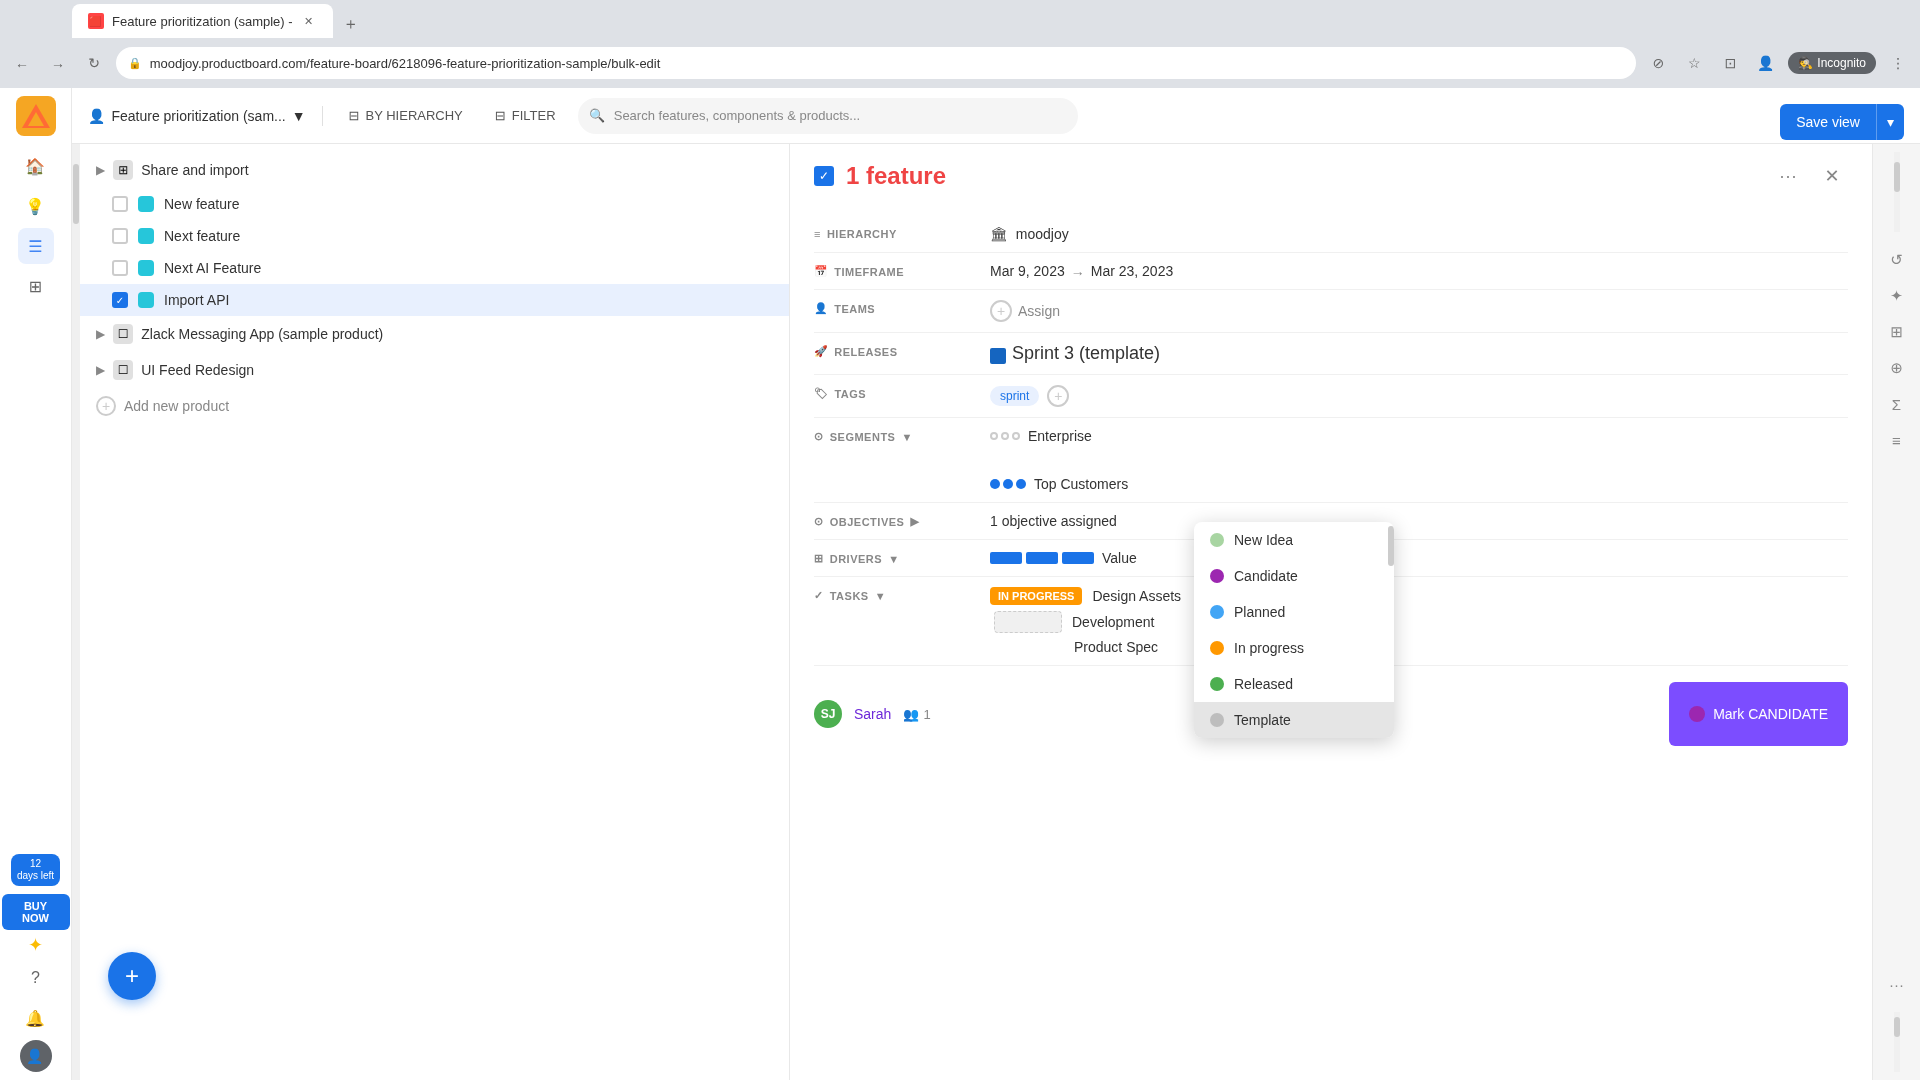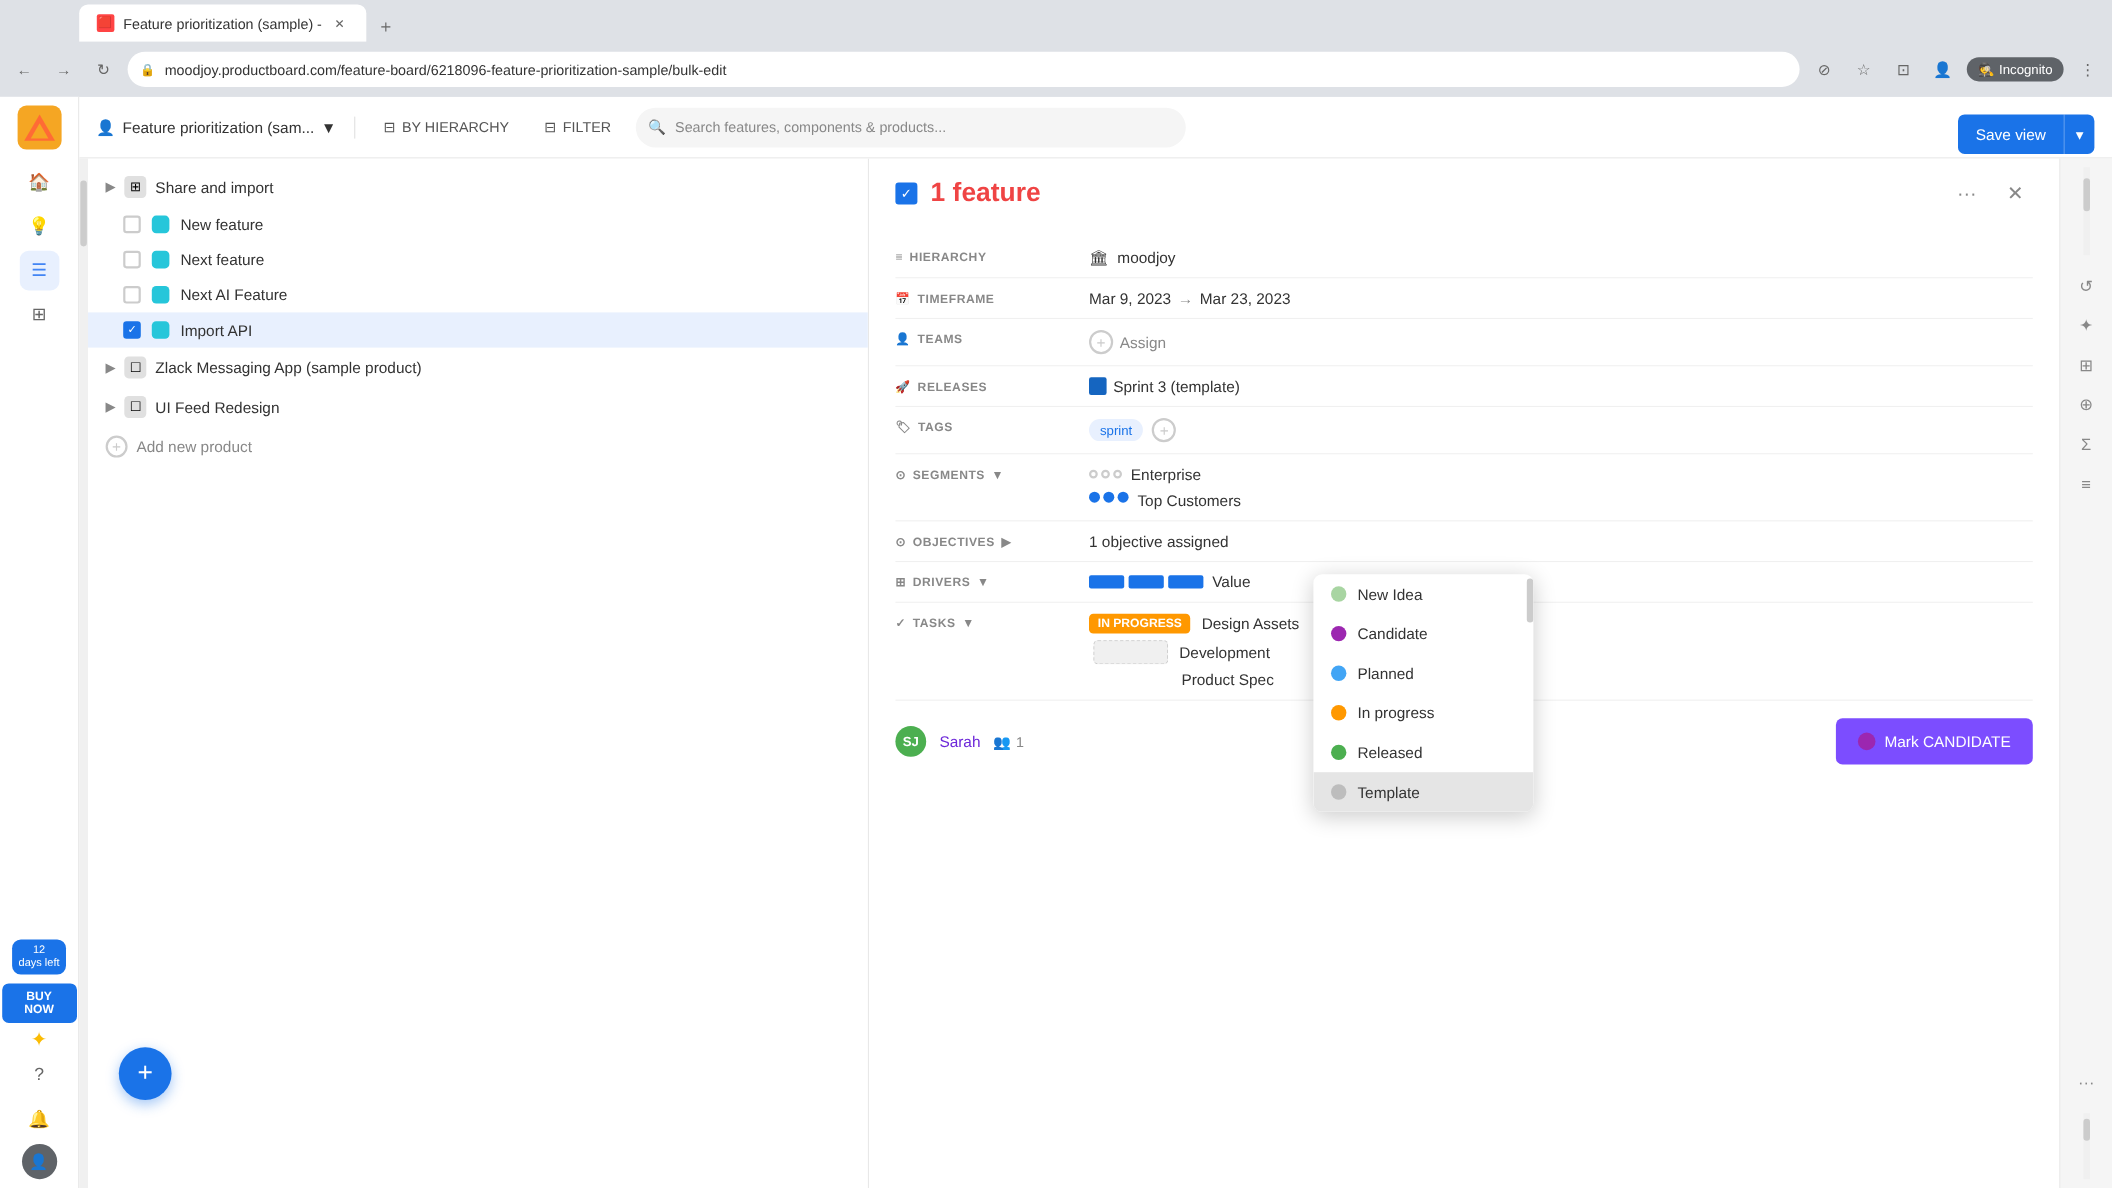--- a/index.html
+++ b/index.html
@@ -84,37 +84,37 @@
     .detail-more { width: 32px; height: 32px; border-radius: 6px; display: flex; align-items: center; justify-content: center; cursor: pointer; color: #888; font-size: 18px; }
     .detail-close { width: 32px; height: 32px; border-radius: 6px; display: flex; align-items: center; justify-content: center; cursor: pointer; color: #888; font-size: 18px; }
 
     .detail-row { display: flex; align-items: flex-start; padding: 10px 0; border-bottom: 1px solid #f0f0f0; gap: 16px; }
     .detail-label { width: 160px; font-size: 11px; font-weight: 600; color: #888; text-transform: uppercase; letter-spacing: 0.5px; display: flex; align-items: center; gap: 6px; flex-shrink: 0; padding-top: 2px; }
     .detail-value { flex: 1; font-size: 14px; color: #333; display: flex; align-items: center; gap: 8px; flex-wrap: wrap; }
     .tag-chip { background: #e8f0fe; color: #1a73e8; border-radius: 12px; padding: 3px 10px; font-size: 12px; }
     .add-tag { width: 22px; height: 22px; border-radius: 50%; border: 2px solid #ccc; display: flex; align-items: center; justify-content: center; font-size: 14px; color: #ccc; cursor: pointer; }
     .assign-btn { display: flex; align-items: center; gap: 6px; color: #888; font-size: 14px; cursor: pointer; }
     .assign-plus { width: 22px; height: 22px; border-radius: 50%; border: 2px solid #ccc; display: flex; align-items: center; justify-content: center; font-size: 14px; color: #ccc; }
-    .release-chip { display: flex; align-items: flex-start; gap: 6px; font-size: 14px; }
+    .release-chip { display: flex; align-items: flex-end; gap: 6px; font-size: 18px; }
     .release-icon { width: 16px; height: 16px; background: #1565c0; border-radius: 2px; }
     .date-range { display: flex; align-items: center; gap: 6px; font-size: 14px; }
     .arrow-right { color: #888; }
     .segment-dot-group { display: flex; gap: 3px; }
     .seg-dot { width: 10px; height: 10px; border-radius: 50%; }
     .seg-dot.empty { background: transparent; border: 2px solid #ccc; width: 8px; height: 8px; }
     .seg-dot.blue { background: #1a73e8; }
     .drivers-bar { display: flex; gap: 4px; }
     .driver-seg { height: 12px; width: 32px; background: #1a73e8; border-radius: 2px; }
     .in-progress-badge { background: #ff9800; color: white; border-radius: 4px; padding: 3px 8px; font-size: 11px; font-weight: 600; }
 
     .detail-footer { display: flex; align-items: center; gap: 12px; padding-top: 16px; }
     .avatar-sm { width: 28px; height: 28px; border-radius: 50%; background: #4caf50; display: flex; align-items: center; justify-content: center; color: white; font-size: 12px; font-weight: bold; }
     .follower-count { display: flex; align-items: center; gap: 4px; color: #888; font-size: 13px; }
     .footer-spacer { flex: 1; }
-    .mark-candidate-btn { background: #7c4dff; color: white; border-radius: 6px; padding: 13px 20px; font-size: 14px; font-weight: 500; cursor: pointer; display: flex; align-items: center; gap: 8px; }
+    .mark-candidate-btn { background: #7c4dff; color: white; border-radius: 6px; padding: 24px 20px; font-size: 14px; font-weight: 500; cursor: pointer; display: flex; align-items: center; gap: 8px; }
 
     
     .right-sidebar { width: 48px; background: #f5f5f5; border-left: 1px solid #e8e8e8; display: flex; flex-direction: column; align-items: center; padding: 8px 0; gap: 4px; }
     .rs-icon { width: 32px; height: 32px; border-radius: 6px; display: flex; align-items: center; justify-content: center; color: #888; cursor: pointer; font-size: 15px; }
 
     
     .dropdown-overlay { position: fixed; left: 1194px; top: 522px; background: white; border-radius: 8px; box-shadow: 0 4px 20px rgba(0,0,0,0.2); width: 200px; z-index: 1000; overflow: hidden; }
     .dropdown-scrollbar { position: absolute; right: 0; top: 0; width: 6px; height: 100%; }
     .dropdown-scrollbar-thumb { width: 6px; height: 40px; background: #ccc; border-radius: 3px; margin-top: 4px; }
     .dropdown-item { display: flex; align-items: center; gap: 10px; padding: 10px 16px; cursor: pointer; font-size: 14px; color: #333; }
@@ -359,21 +359,21 @@
           </div>
           <div class="detail-value" style="flex-direction:column; align-items:flex-start; gap:8px;">
             <div style="display:flex;align-items:center;gap:8px;">
               <div class="segment-dot-group">
                 <div class="seg-dot empty"></div>
                 <div class="seg-dot empty"></div>
                 <div class="seg-dot empty"></div>
               </div>
               <span>Enterprise</span>
             </div>
-            <div style="display:flex;align-items:flex-start;gap:8px;">
+            <div style="display:flex;align-items:center;gap:8px;margin-top:24px;">
               <div class="segment-dot-group">
                 <div class="seg-dot blue"></div>
                 <div class="seg-dot blue"></div>
                 <div class="seg-dot blue"></div>
               </div>
               <span>Top Customers</span>
             </div>
           </div>
         </div>
 

